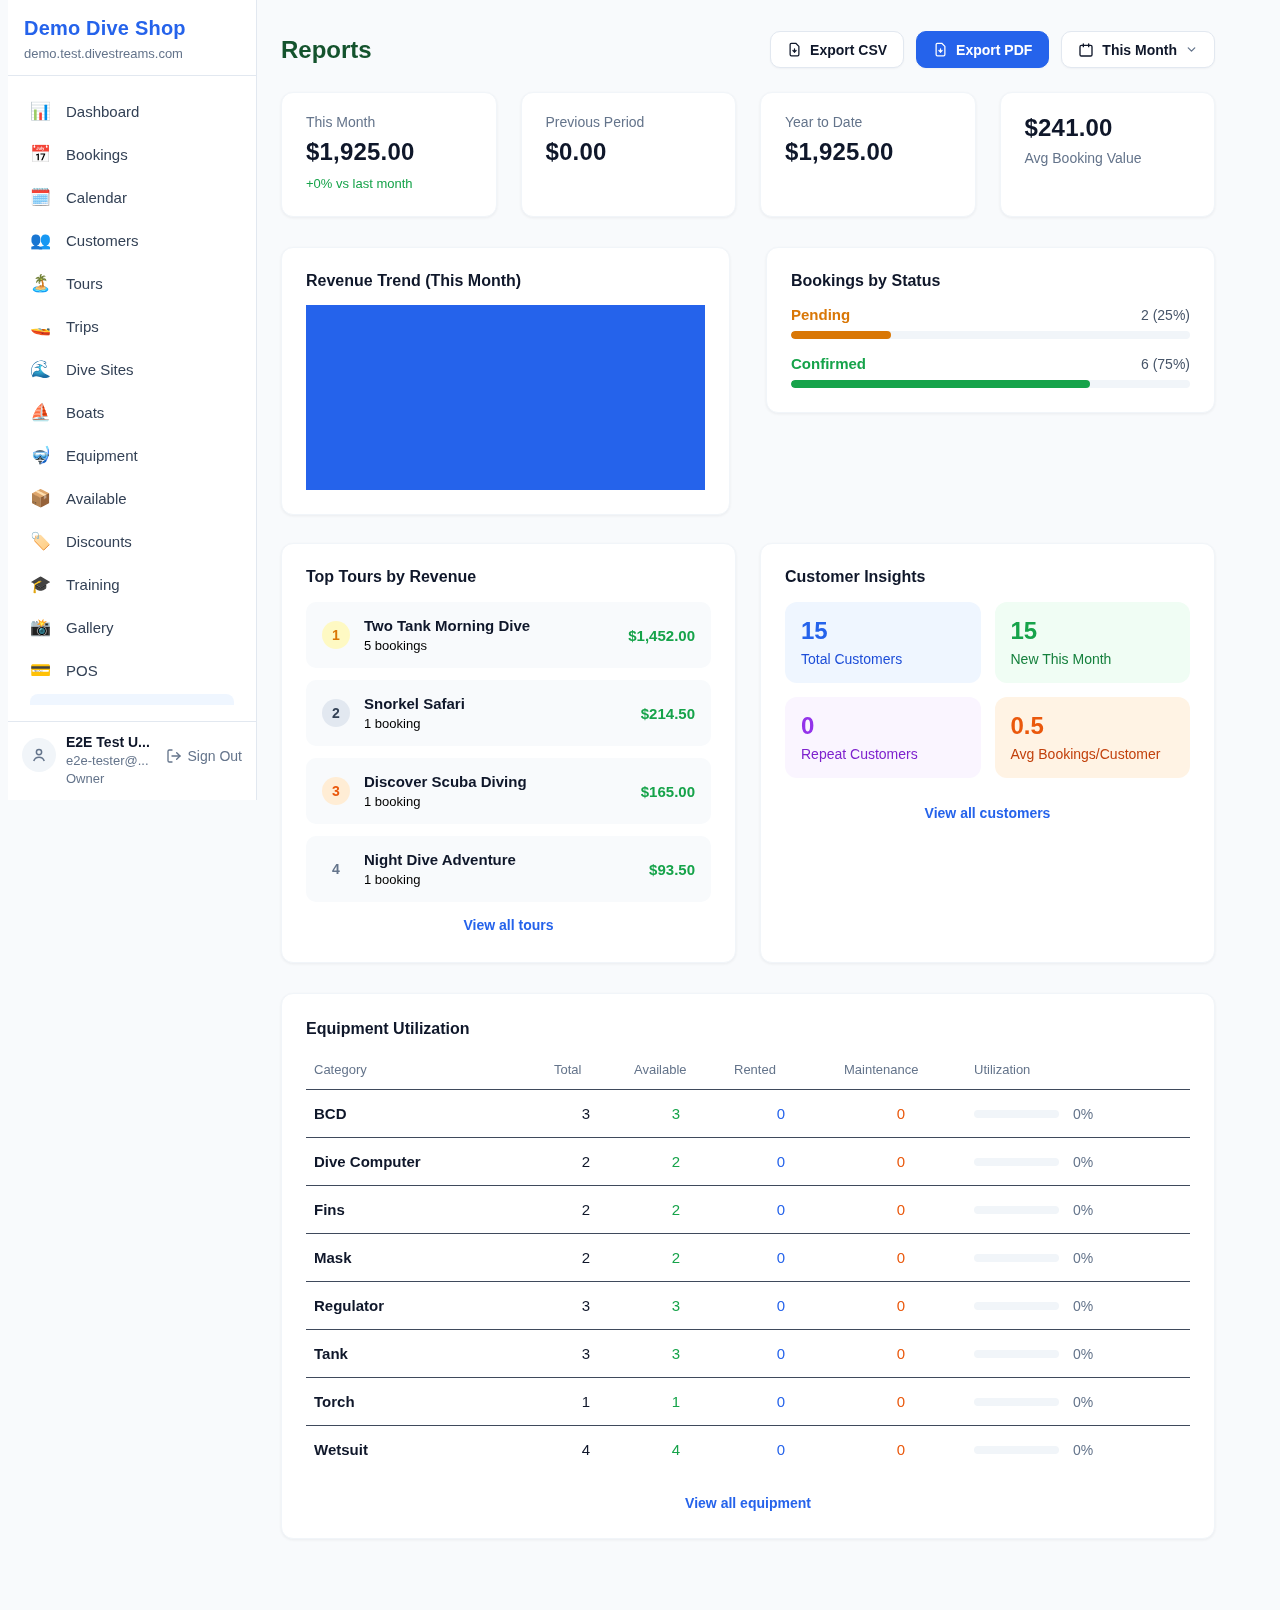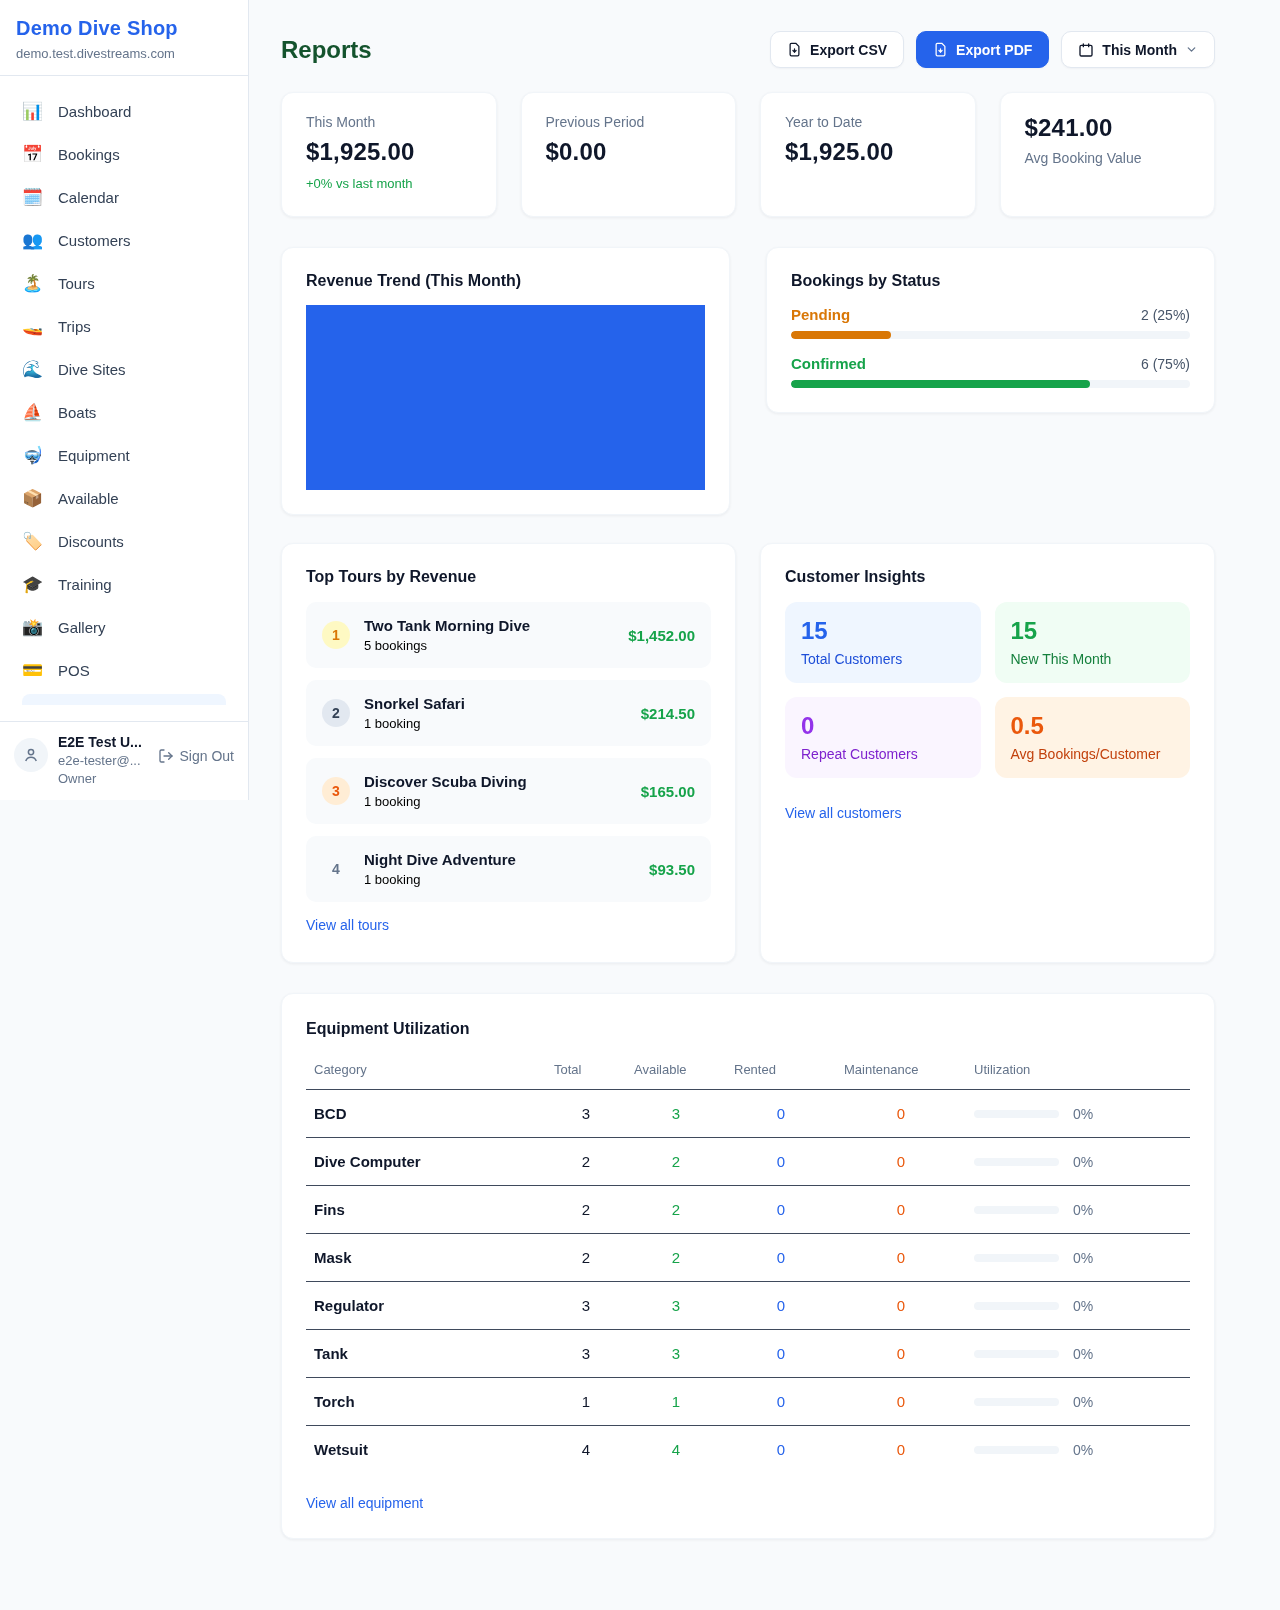--- a/index.html
+++ b/index.html
@@ -7,21 +7,21 @@
   body {
     min-height:1610px;
     background:#f8fafc;
     font-family:"Liberation Sans", sans-serif;
     color:#0f172a;
     position:relative;
   }
 
   
   .sidebar {
-    position:absolute; left:0; top:0; width:249px; height:800px;
+    position:absolute; left:8px; top:0; width:249px; height:800px;
     background:#ffffff; border-right:1px solid #e2e8f0;
     display:flex; flex-direction:column;
   }
   .side-header { padding:17px 16px 14px 16px; border-bottom:1px solid #e2e8f0; }
   .shop-name { color:#2563eb; font-size:20px; font-weight:700; letter-spacing:.2px; }
   .shop-domain { color:#64748b; font-size:13px; margin-top:6px; }
   .nav { padding:14px 12px 4px 12px; flex:1 1 auto; overflow:hidden; }
   .nav-item {
     display:flex; align-items:center; gap:14px;
     padding:10px 10px; border-radius:8px; cursor:pointer;
@@ -107,21 +107,21 @@
     display:flex; align-items:center; justify-content:center;
     font-size:14px; font-weight:700; color:#64748b;
   }
   .rank.r1 { background:#fef9c3; color:#d97706; }
   .rank.r2 { background:#e2e8f0; color:#334155; }
   .rank.r3 { background:#ffedd5; color:#ea580c; }
   .tour-info { flex:1 1 auto; min-width:0; }
   .tour-name { font-size:15px; font-weight:700; color:#0f172a; }
   .tour-sub { font-size:13px; color:#000000; margin-top:4px; }
   .tour-price { font-size:15px; font-weight:700; color:#16a34a; flex:0 0 auto; }
-  .center-link { margin-top:14px; }
+  .center-link { text-align:center; margin-top:14px;font-weight:bold; }
   .link { color:#2563eb; font-size:14px; cursor:pointer; display:inline-block; }
 
   .insight-grid { display:grid; grid-template-columns:1fr 1fr; gap:14px; margin-top:16px; }
   .insight-box { border-radius:12px; padding:15px 16px; height:81px; }
   .insight-value { font-size:24px; font-weight:700; }
   .insight-label { font-size:14px; margin-top:6px; }
   .insight-box.blue   { background:#eff6ff; } .insight-box.blue .insight-value{color:#2563eb;} .insight-box.blue .insight-label{color:#1d4ed8;}
   .insight-box.green  { background:#f0fdf4; } .insight-box.green .insight-value{color:#16a34a;} .insight-box.green .insight-label{color:#15803d;}
   .insight-box.purple { background:#faf5ff; } .insight-box.purple .insight-value{color:#9333ea;} .insight-box.purple .insight-label{color:#7e22ce;}
   .insight-box.orange { background:#fff3e4; } .insight-box.orange .insight-value{color:#ea580c;} .insight-box.orange .insight-label{color:#c2410c;}

